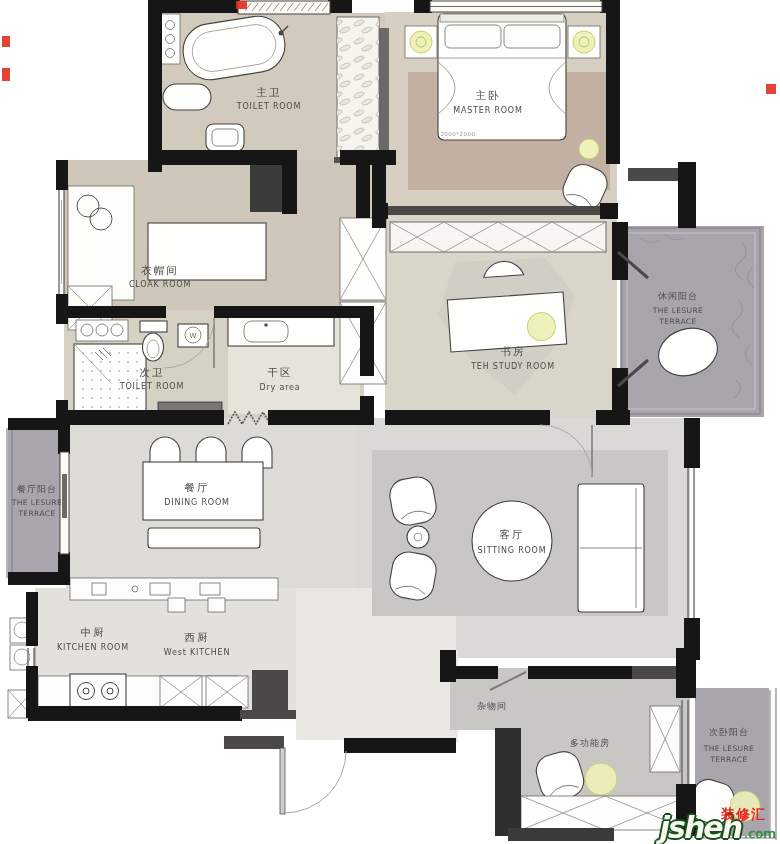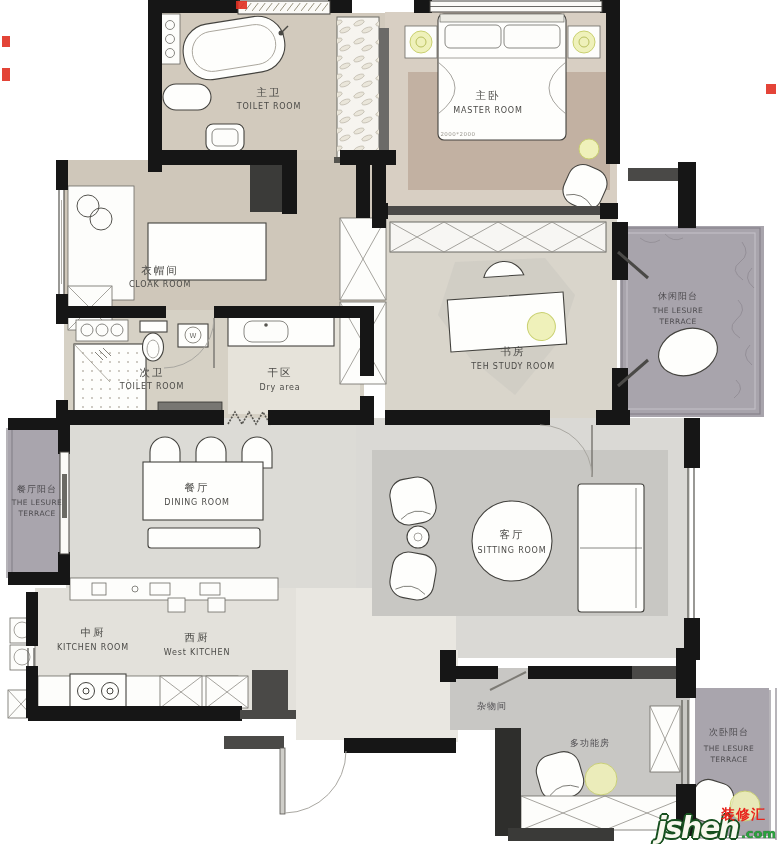--- a/index.html
+++ b/index.html
@@ -18,21 +18,21 @@
   .wallB{fill:#161616;}
   .wallG{fill:#4a4947;}
   .rail{fill:none;stroke:#87838b;stroke-width:1.2;}
   .arc{fill:none;stroke:#a9a7a1;stroke-width:1;}
   .xline{stroke:#8f8d86;stroke-width:0.8;}
   .watermark{position:absolute;right:4px;bottom:0px;height:34px;}
   .wm-name{font-style:italic;font-weight:bold;font-size:30px;color:#f8f8ee;
     text-shadow:-2px 0 #17501f,2px 0 #17501f,0 -2px #17501f,0 2px #17501f,
     -1px -1px #17501f,1px 1px #17501f,1px -1px #17501f,-1px 1px #17501f;
     letter-spacing:-2px;text-align:right;}
-  .wm-tld{font-weight:bold;font-size:13px;color:#2ba23e;margin-left:-2px;
+  .wm-tld{font-weight:normal;font-size:13px;color:#2ba23e;margin-left:-2px;
     text-shadow:0 0 1px #0c3a12;}
   .wm-badge{position:absolute;top:-4px;right:10px;font-size:14px;font-weight:bold;color:#e8251d;letter-spacing:1px;}
 </style>
 </head>
 <body>
 
 <div class="canvas">
 <svg width="780" height="844" viewBox="0 0 780 844">
   <defs>
     <pattern id="shoes" width="22" height="18" patternUnits="userSpaceOnUse">

